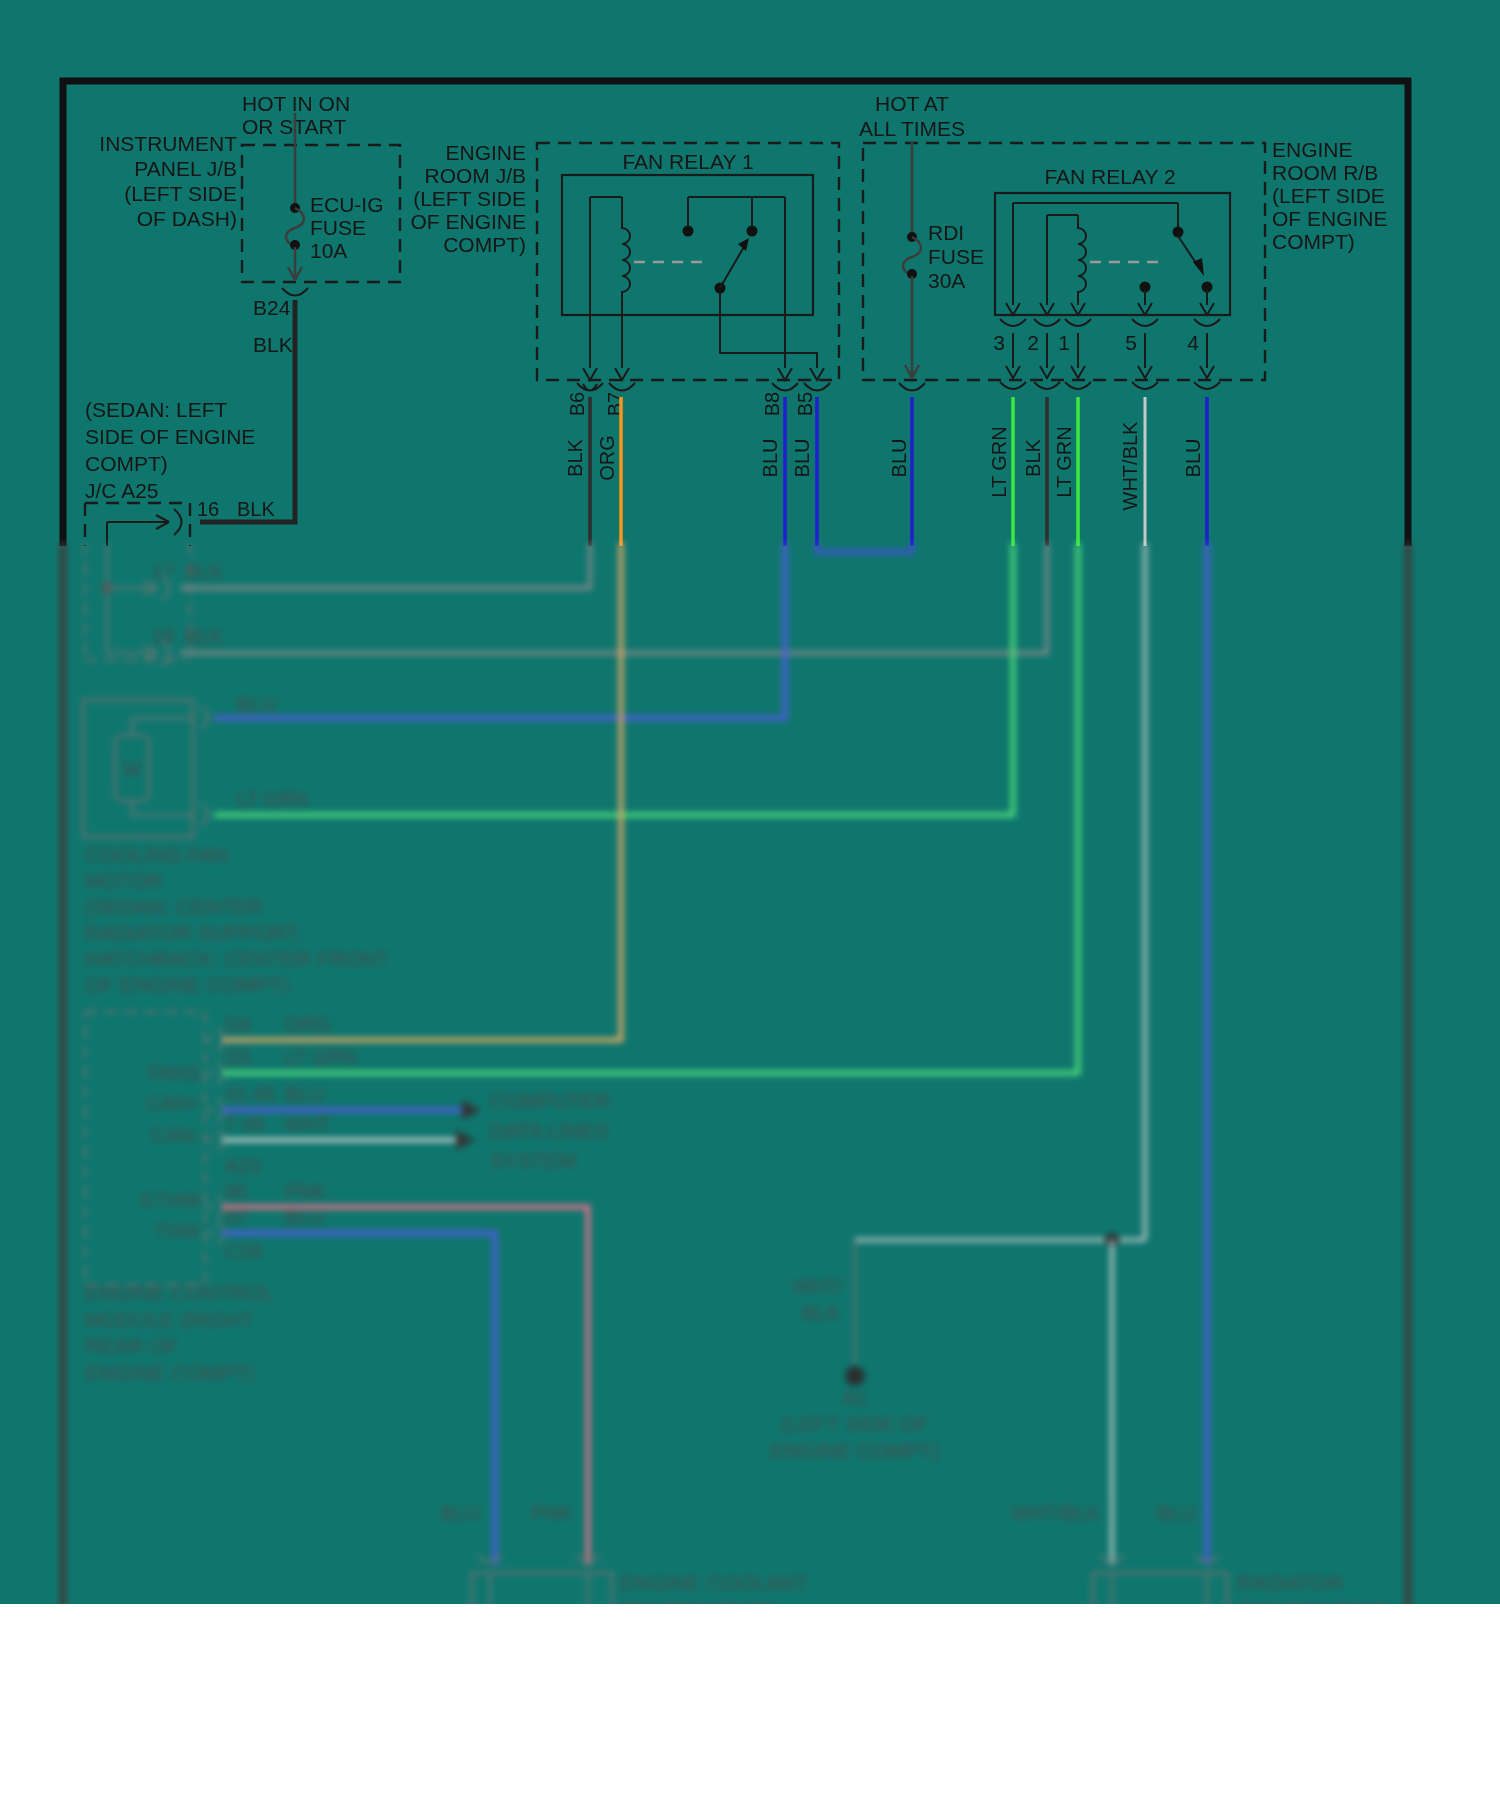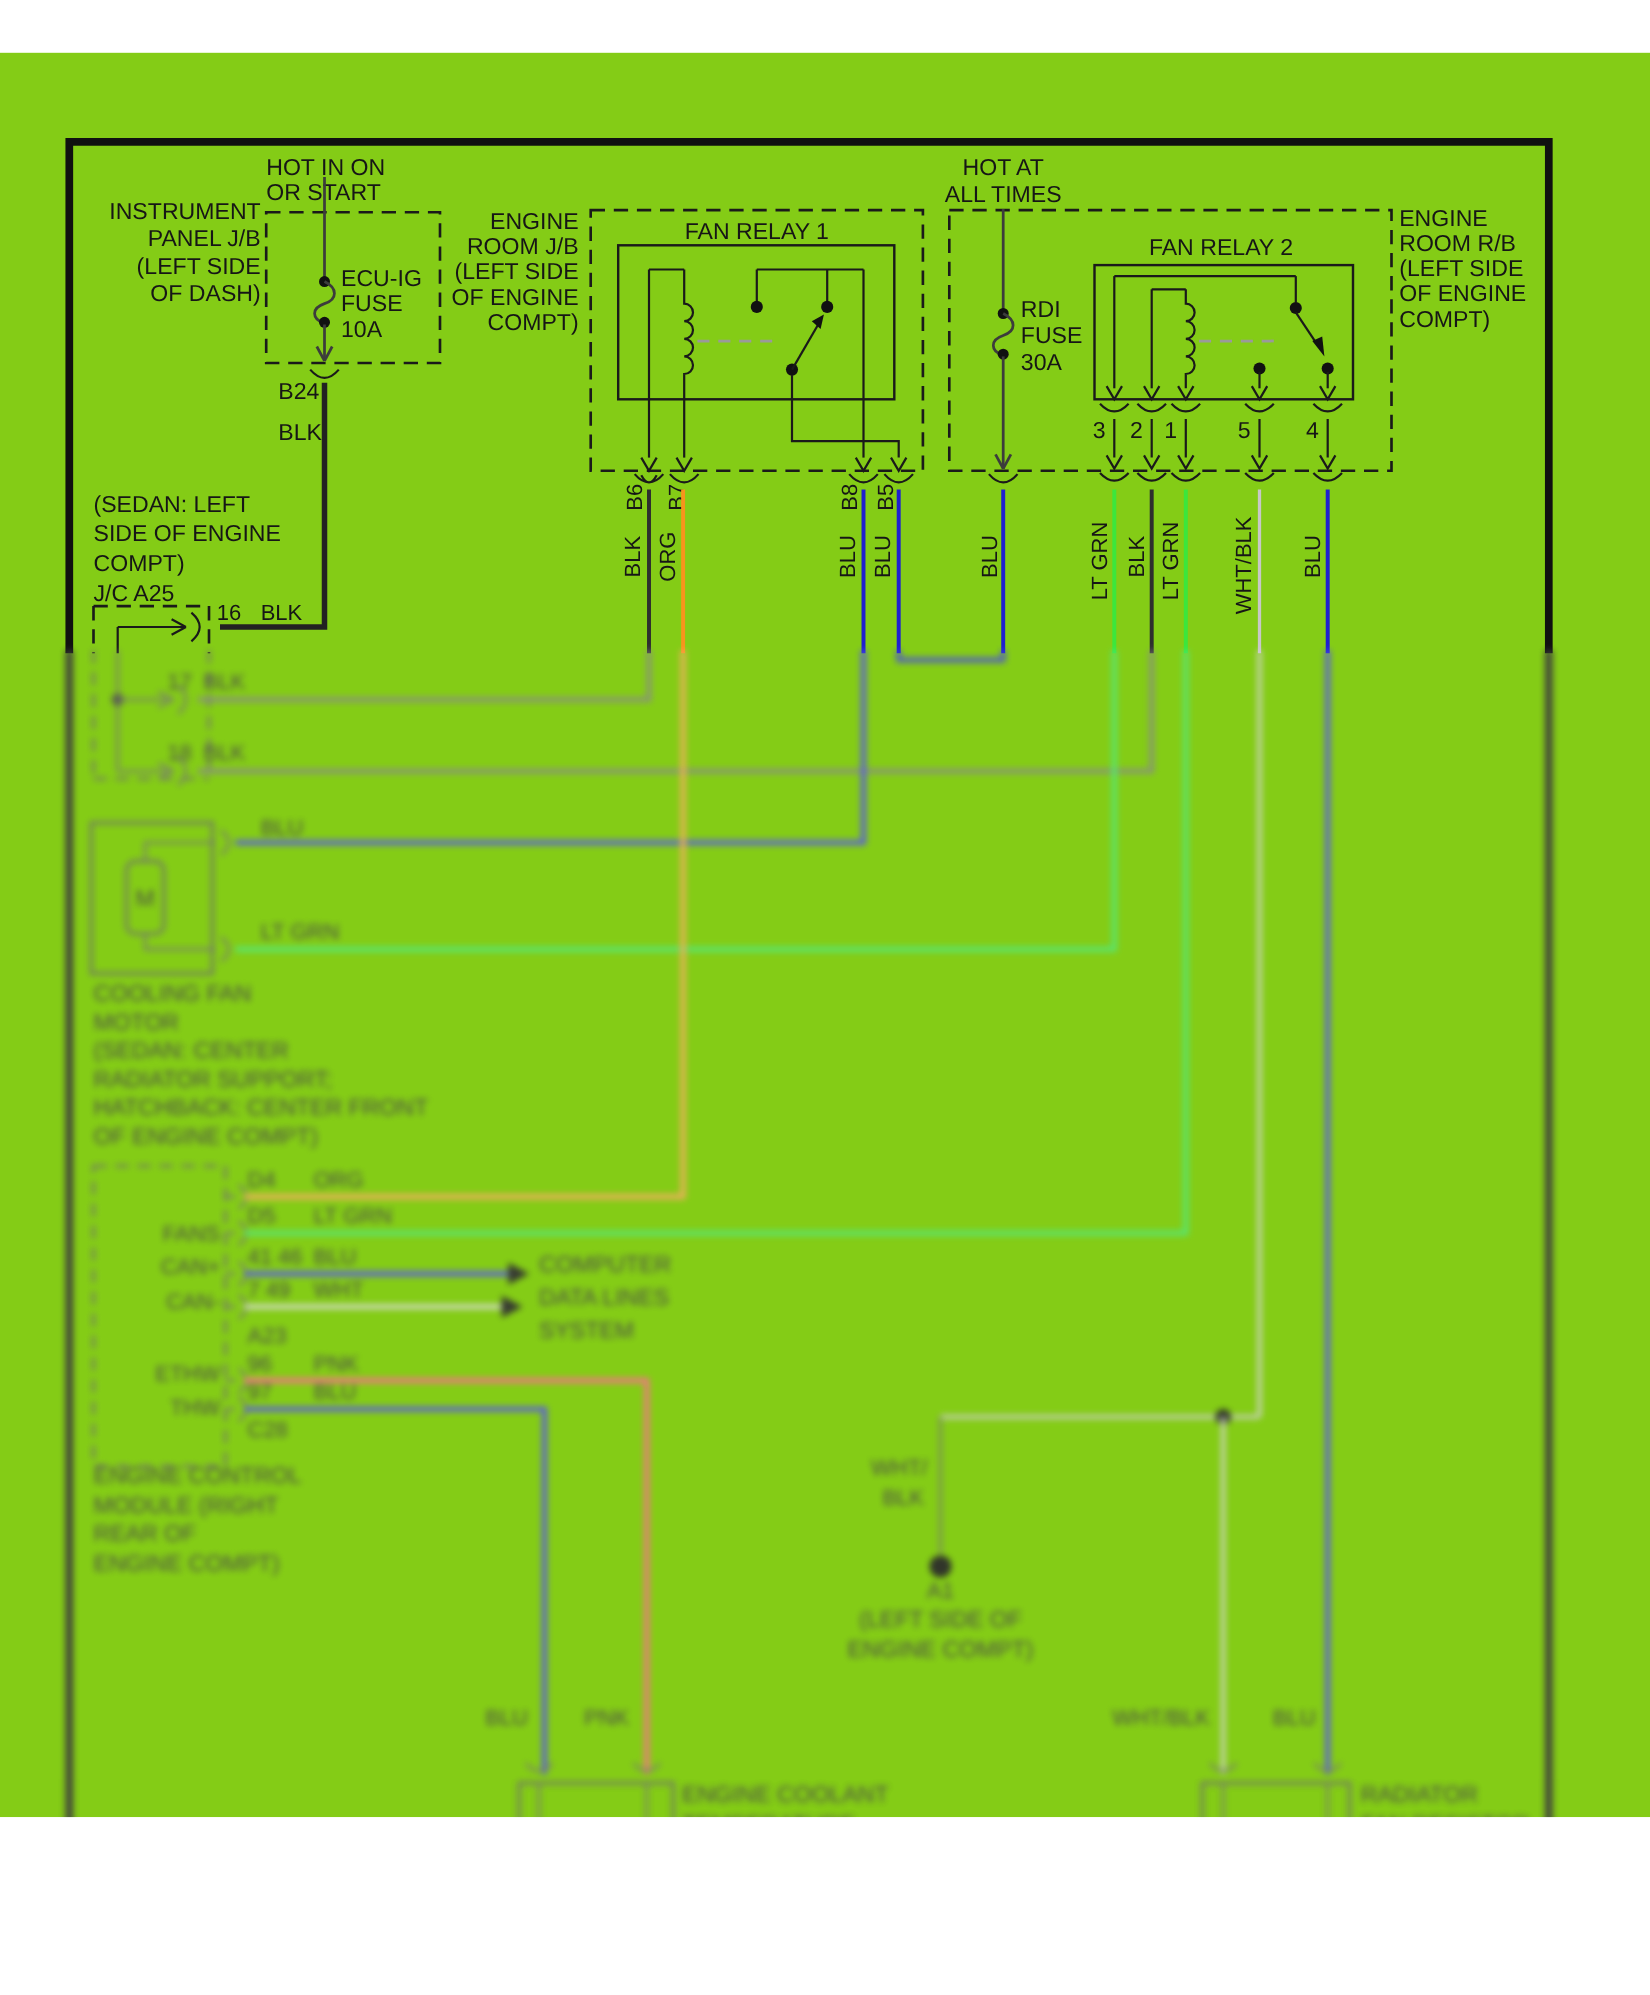--- a/index.html
+++ b/index.html
@@ -1,17 +1,17 @@
 <!DOCTYPE html>
 <html><head>
 <meta charset="utf-8">
 <style>
   html,body{margin:0;padding:0;background:#ffffff;}
-  #stage{position:relative;width:1500px;height:1604px;background:#84cc16;overflow:hidden;
-         font-family:"Liberation Sans", sans-serif;margin-top:48px;}
+  #stage{position:relative;width:1500px;height:1604px;background:#0f766e;overflow:hidden;
+         font-family:"Liberation Sans", sans-serif;}
   svg{position:absolute;left:0;display:block;}
   #sharp-layer{top:0;}
   #blur-layer{top:543px;filter:blur(3px);opacity:.94;}
   text{font-family:"Liberation Sans", sans-serif;fill:#161616;}
   .t21{font-size:21px;}
   .t20{font-size:20px;}
   .t17{font-size:17px;}
   .wire{fill:none;stroke-linecap:butt;}
   .thin{stroke:#1a1a1a;stroke-width:2;fill:none;}
   .thin-b{stroke:#3c3c3c;stroke-width:2.5;fill:none;}

